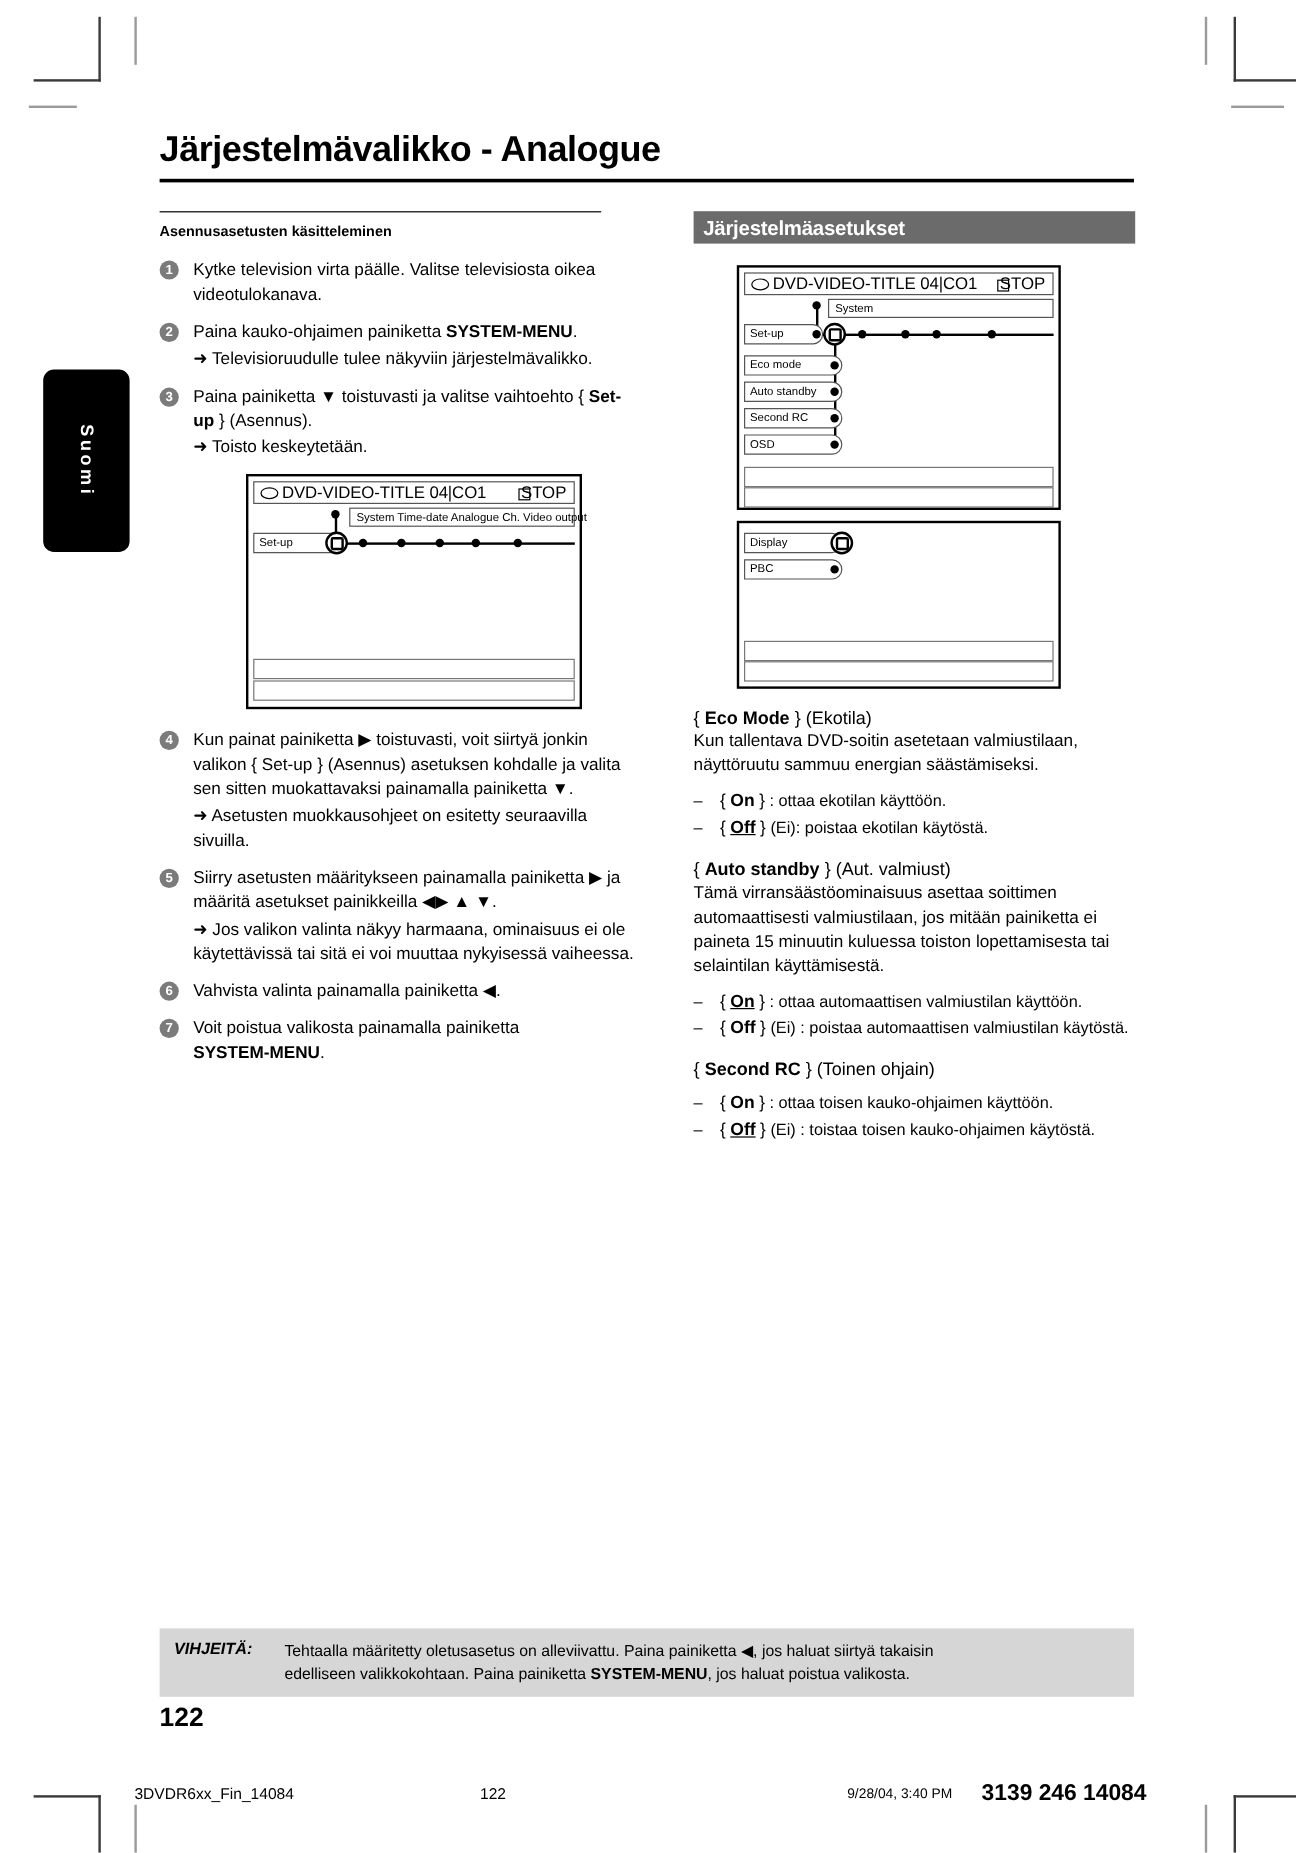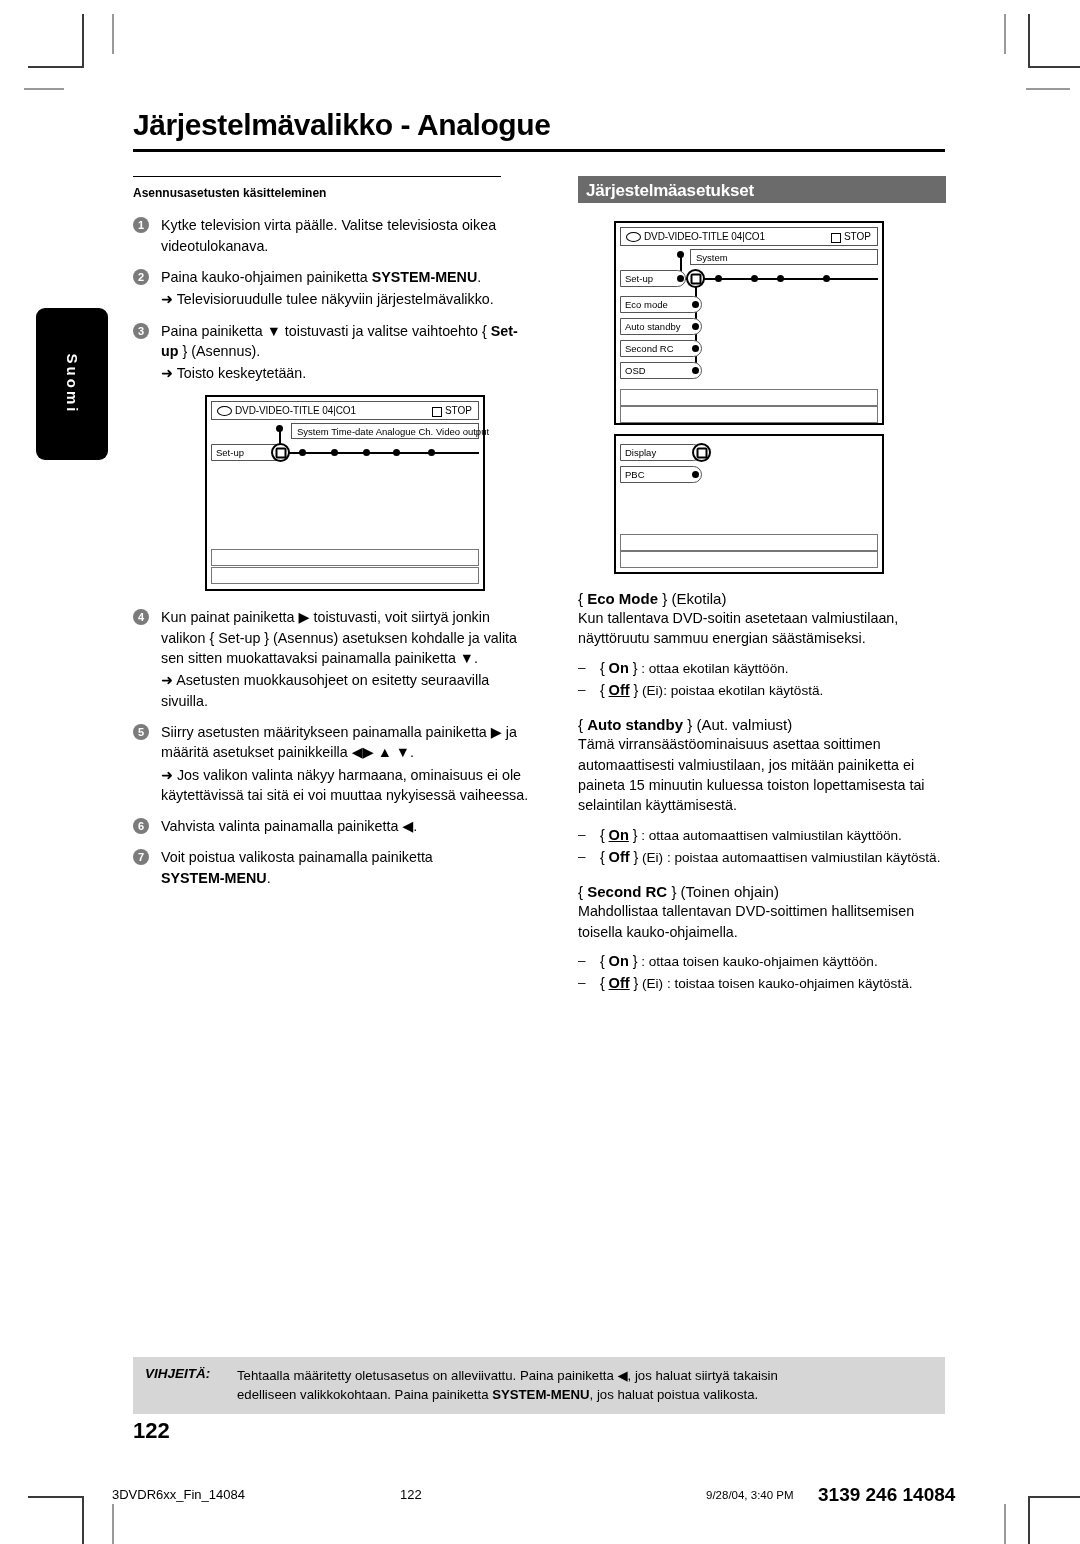--- a/index.html
+++ b/index.html
@@ -141,21 +141,21 @@
     border: 2px solid #000;
     background: #fff;
     position: relative;
     box-sizing: border-box;
   }
   .tv-inner { position: absolute; inset: 4px; }
   .tv-bar {
     border: 1.5px solid #555;
     height: 17px;
     position: relative;
-    font-size: 10px;
+    font-size: 14px;
     line-height: 17px;
   }
   .tv-bar .disc {
     position: absolute; left: 5px; top: 4px;
     width: 13px; height: 8px;
     border: 1.5px solid #000;
     border-radius: 50%;
   }
   .tv-bar .disc-label { position: absolute; left: 23px; top: 0; letter-spacing: -0.1px; }
   .tv-bar .stop-sq {
@@ -491,21 +491,20 @@
       </div>
     </div>
 
     <div>
       <div class="opt-title">
         <span>{</span>
         <span class="b">Second RC</span>
         <span>}</span>
         <span>(Toinen ohjain)</span>
       </div>
-      <div class="opt-body">Mahdollistaa tallentavan DVD-soittimen hallitsemisen toisella kauko-ohjaimella.</div>
       <div class="bullets">
         <div class="bullet">
           <span class="dash">–</span>
           <span class="brace">{</span>
           <span class="key">On</span>
           <span class="brace">}</span>
           <span></span><span>: ottaa toisen kauko-ohjaimen käyttöön.</span>
         </div>
         <div class="bullet">
           <span class="dash">–</span>

